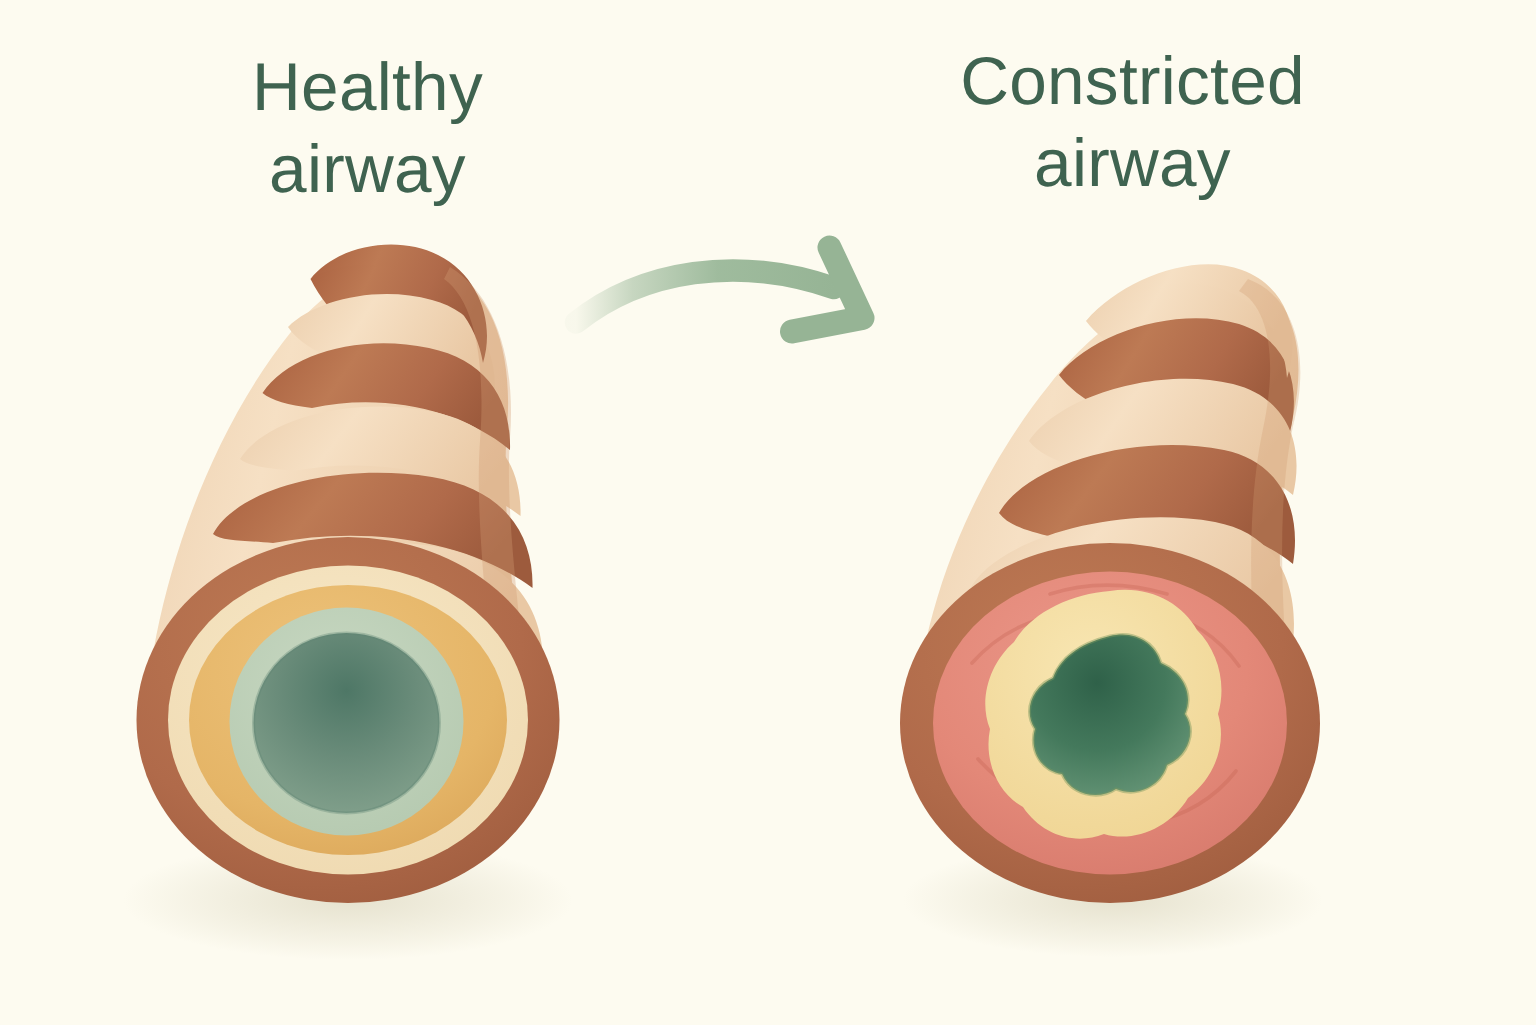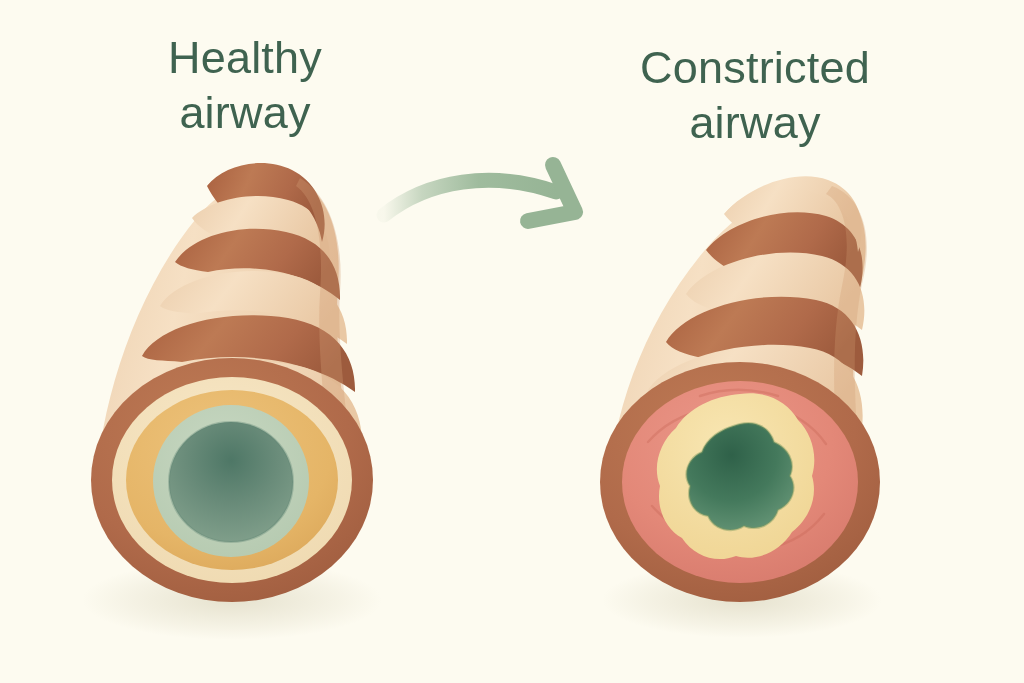--- a/index.html
+++ b/index.html
@@ -39,21 +39,21 @@
     white-space: pre-line;
     user-select: none;
   }
   #label-healthy {
     left: 85px;
     top: 31px;
     width: 320px;
   }
   #label-constricted {
     left: 585px;
-    top: 41px;
+    top: 27px;
     width: 340px;
   }
 </style>
 </head>
 <body>
 
 <div id="stage">
 
   <svg id="artboard" viewBox="0 0 1024 683" xmlns="http://www.w3.org/2000/svg">
     <defs>

